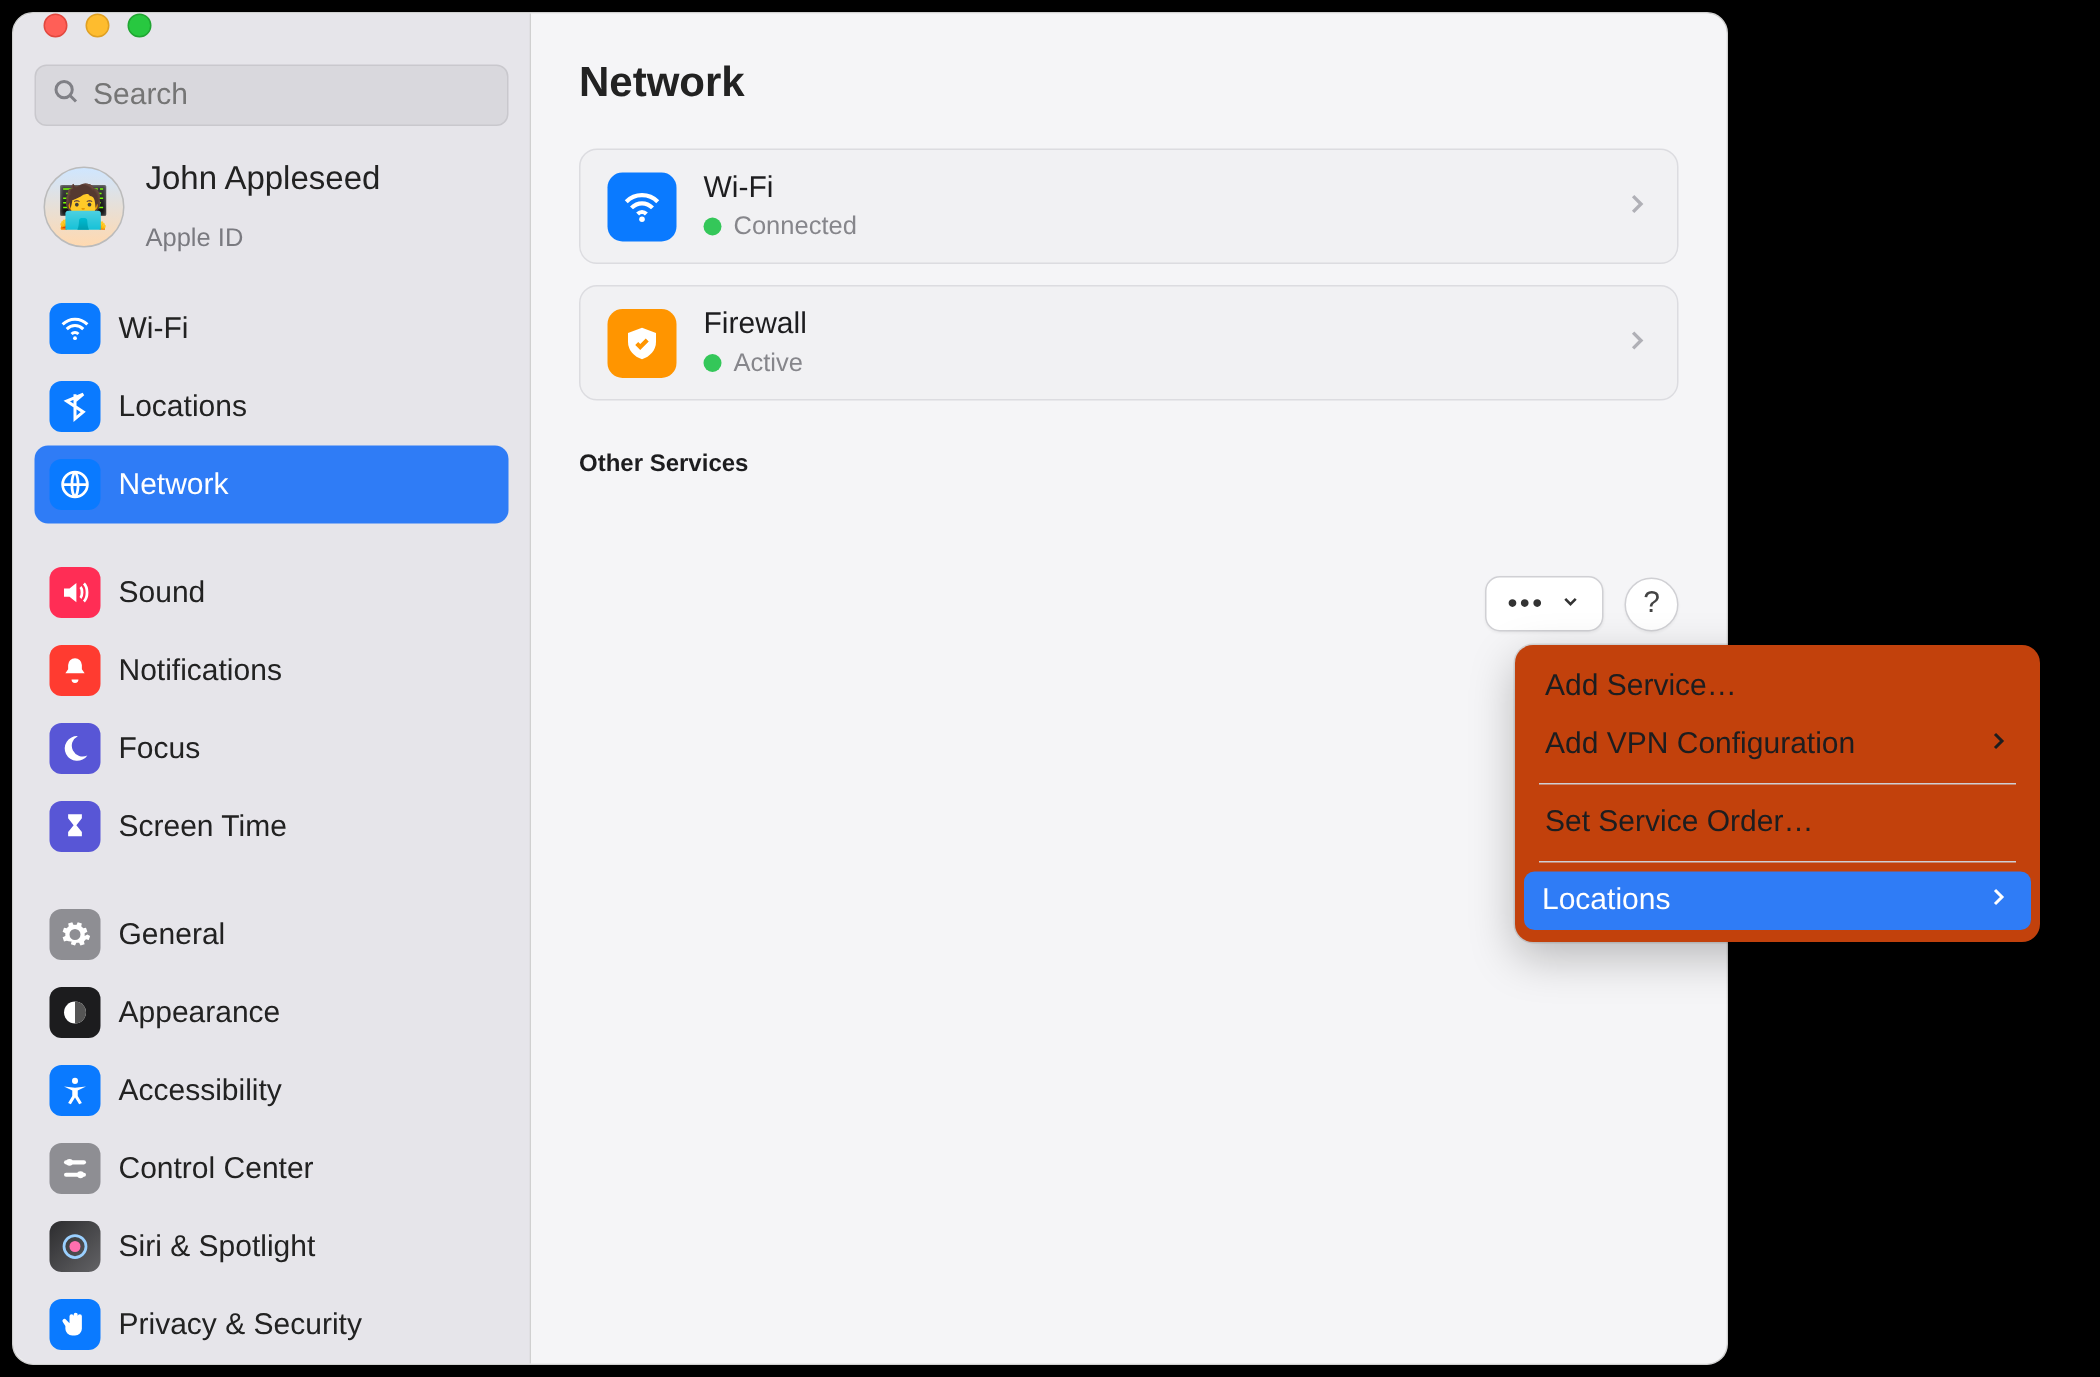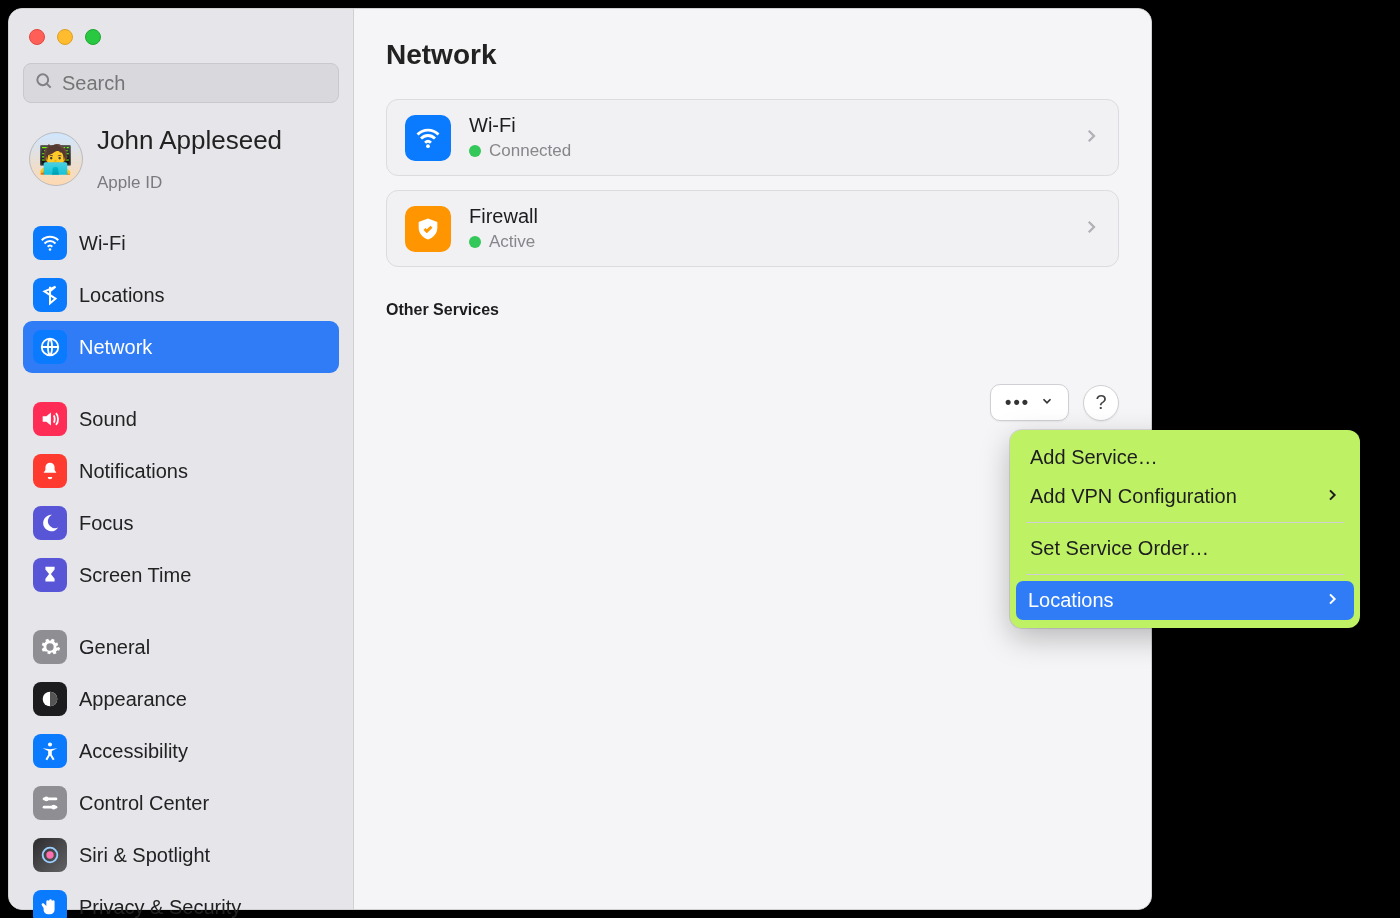--- a/index.html
+++ b/index.html
@@ -22,20 +22,21 @@
   }
   .sidebar {
     width: 345px;
     background: #e6e5ea;
     border-top-left-radius: 14px;
     border-bottom-left-radius: 14px;
     border-right: 1px solid #d0d0d0;
     padding: 14px 14px 0 14px;
     display: flex;
     flex-direction: column;
+    justify-content: flex-end;
   }
   .traffic-lights {
     display: flex;
     gap: 12px;
     padding: 6px 6px 18px 6px;
   }
   .tl { width: 16px; height: 16px; border-radius: 50%; }
   .tl.red { background: #ff5f57; border:1px solid #e1483f;}
   .tl.yellow { background: #febc2e; border:1px solid #dfa023;}
   .tl.green { background: #28c840; border:1px solid #20a532;}
@@ -57,21 +58,21 @@
     gap: 14px;
     padding: 4px 6px 16px 6px;
   }
   .avatar {
     width: 54px; height: 54px; border-radius: 50%;
     background: linear-gradient(180deg,#cfe6ff,#ffd9b0);
     border: 1px solid #bbb;
     display:flex;align-items:center;justify-content:center;
     font-size:28px;
   }
-  .profile-name { font-size: 26px; color:#222; }
+  .profile-name { font-size: 22px; color:#222; }
   .profile-sub { font-size: 17px; color:#7a7a80; margin-top:17px;}
   .sidegroup { margin-top: 8px; }
   .sideitem {
     display: flex; align-items: center; gap: 12px;
     padding: 9px 10px; border-radius: 9px;
     font-size: 20px; color:#222;
     cursor: default;
   }
   .sideitem.selected {
     background: #2f7cf6; color: #fff;
@@ -127,21 +128,21 @@
     background:#fff;border:1px solid #d0d0d4;
     display:flex;align-items:center;justify-content:center;
     font-size:20px;color:#444;
     box-shadow: 0 1px 2px rgba(0,0,0,.06);
   }
   
   .dropdown {
     position: absolute;
     left: 1010px; top: 430px;
     width: 350px;
-    background: #bef264;
+    background: #c2410c;
     border-radius: 12px;
     box-shadow: 0 10px 30px rgba(0,0,0,.25), 0 0 0 1px rgba(0,0,0,.1);
     padding: 8px 6px;
     z-index: 50;
   }
   .dd-item {
     font-size: 20px; color:#1d1d1f;
     padding: 8px 14px;
     border-radius: 7px;
     display:flex; align-items:center; justify-content:space-between;

